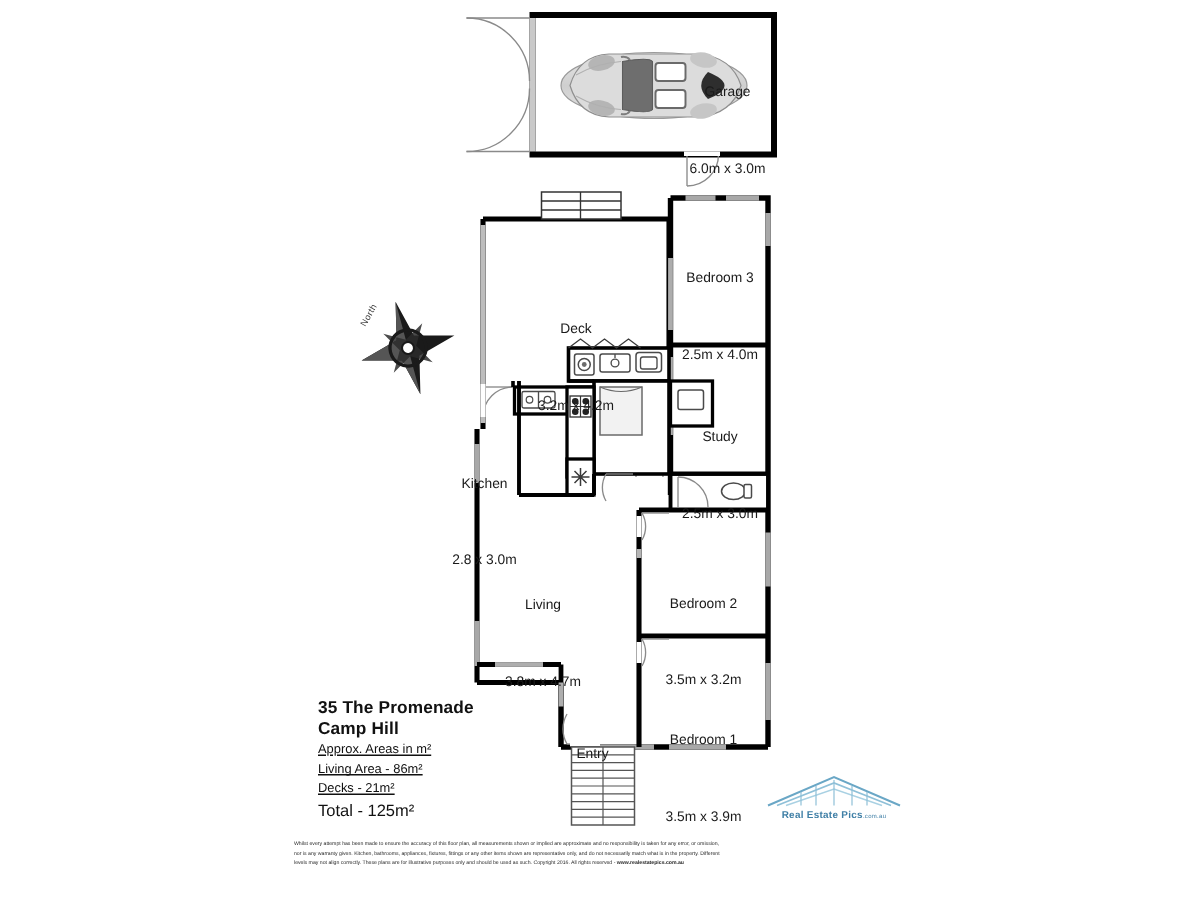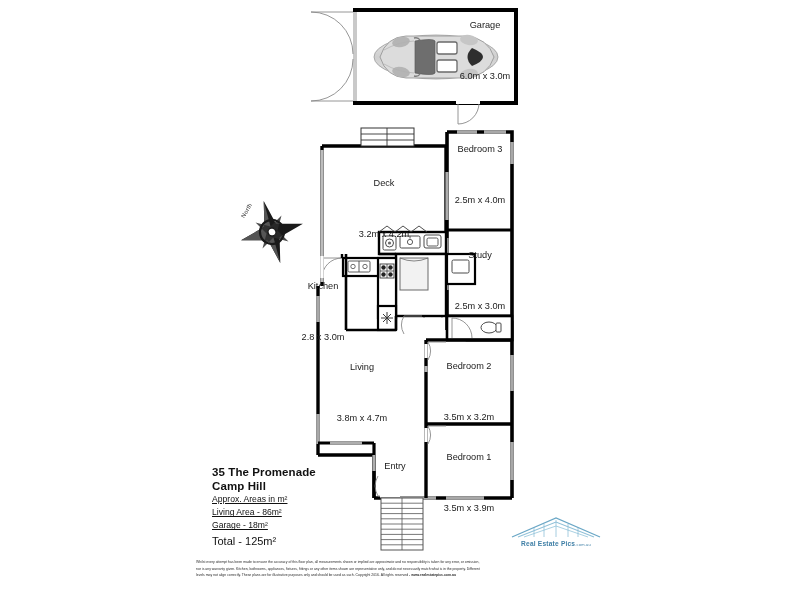--- a/index.html
+++ b/index.html
@@ -6,21 +6,21 @@
   body{
     width:800px;height:600px;background:#ffffff;
     font-family:"Liberation Sans", sans-serif;
     color:#111;overflow:hidden;position:relative;
   }
   #plan{position:absolute;left:0;top:0;width:800px;height:600px;}
 
   
   .room-label{position:absolute;text-align:center;line-height:1.18;
     font-size:9.2px;color:#1a1a1a;white-space:nowrap;pointer-events:none;}
-  .room-label .nm{display:block;}
+  .room-label .nm{display:block;margin-top:36px;}
   .room-label .dim{display:block;margin-top:40px;}
 
   .addr{position:absolute;left:212px;top:465px;width:210px;}
   .addr .l1,.addr .l2{font-size:11.5px;font-weight:bold;line-height:1.23;letter-spacing:.1px;}
   .addr .ln{font-size:8.6px;line-height:1.52;display:block;text-decoration:underline;}
   .addr .tot{font-size:11px;font-weight:normal;line-height:1.5;display:block;margin-top:1px;}
 
   .disclaimer{position:absolute;left:196px;top:559px;width:400px;
     font-size:3.45px;line-height:1.92;color:#2a2a2a;text-align:left;}
   .disclaimer b{font-weight:bold;}
@@ -333,21 +333,21 @@
   <span class="nm">Entry</span>
 </div>
 
 <div class="northword">North</div>
 
 <div class="addr">
   <div class="l1">35 The Promenade</div>
   <div class="l2">Camp Hill</div>
   <span class="ln">Approx. Areas in m²</span>
   <span class="ln">Living Area - 86m²</span>
-  <span class="ln">Garage - 18m²</span>
+  <span class="ln">Decks - 21m²</span>
   <span class="tot">Total - 125m²</span>
 </div>
 
 <div class="logo">
   <div class="logotext">
     <span>Real Estate Pics</span><span class="tiny">.com.au</span>
   </div>
 </div>
 
 <div class="disclaimer">

